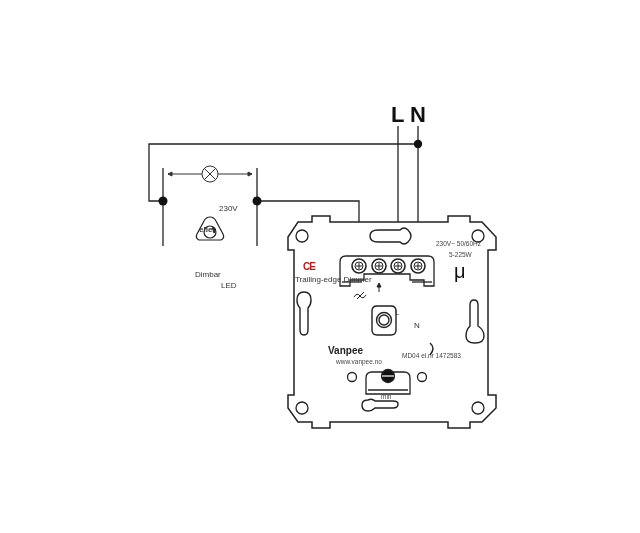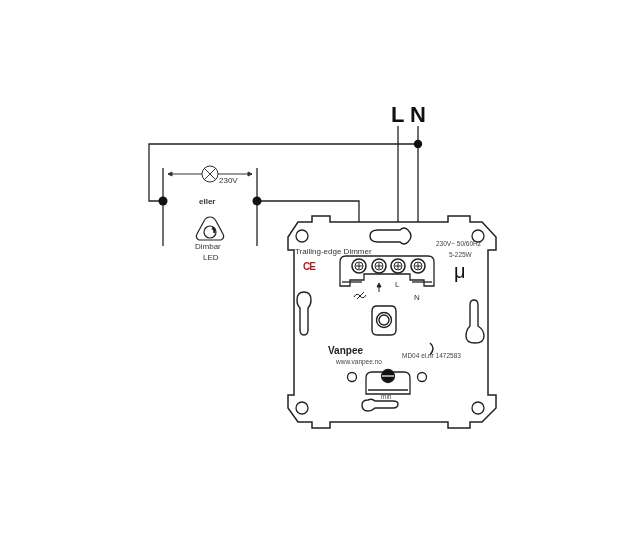--- a/index.html
+++ b/index.html
@@ -1,21 +1,21 @@
 <!DOCTYPE html>
 <html><head>
 <meta charset="utf-8">
 <style>
   html, body { margin: 0; padding: 0; background: #ffffff; }
   body { width: 640px; height: 533px; position: relative; overflow: hidden;
          font-family: "Liberation Sans", sans-serif; }
   svg { position: absolute; left: 0; top: 0; }
   .lbl { position: absolute; color: #222; white-space: nowrap; line-height: 1; }
   .ln-big { font-size: 22px; font-weight: bold; color: #111; }
-  .sm { font-size: 8px; color: #333; }
+  .sm { font-size: 8px; color: #333; margin-top: 28px; }
   .xs { font-size: 6.5px; color: #444; }
   .ce { font-size: 10px; font-weight: bold; color: #b91c1c; letter-spacing: -1px; }
   .mu { font-size: 20px; color: #111; }
   .brand { font-size: 10px; font-weight: bold; color: #222; }
 </style>
 </head>
 <body>
 
 <svg width="640" height="533" viewBox="0 0 640 533">
 
@@ -130,21 +130,21 @@
 
   <path d="M430,343 Q436,348 430,355" stroke="#222" stroke-width="1.5" fill="none"></path>
 </svg>
 
 <div class="lbl ln-big" style="left:391px; top:104px;">L</div>
 <div class="lbl ln-big" style="left:410px; top:104px;">N</div>
 
 <div class="lbl sm" style="left:219px; top:177px;">230V</div>
 <div class="lbl sm" style="left:199px; top:198px;font-weight:bold;">eller</div>
 <div class="lbl sm" style="left:195px; top:243px;text-align:right;">Dimbar</div>
-<div class="lbl sm" style="left:203px; top:254px;">LED</div>
+<div class="lbl sm" style="left:221px; top:254px;">LED</div>
 
 <div class="lbl sm" style="left:295px; top:248px;">Trailing-edge Dimmer</div>
 <div class="lbl xs" style="left:436px; top:241px;">230V~ 50/60Hz</div>
 <div class="lbl xs" style="left:449px; top:252px;">5-225W</div>
 <div class="lbl ce" style="left:303px; top:262px;">CE</div>
 <div class="lbl mu" style="left:454px; top:261px;">μ</div>
 
 <div class="lbl sm" style="left:395px; top:281px;">L</div>
 <div class="lbl sm" style="left:414px; top:294px;">N</div>
 

